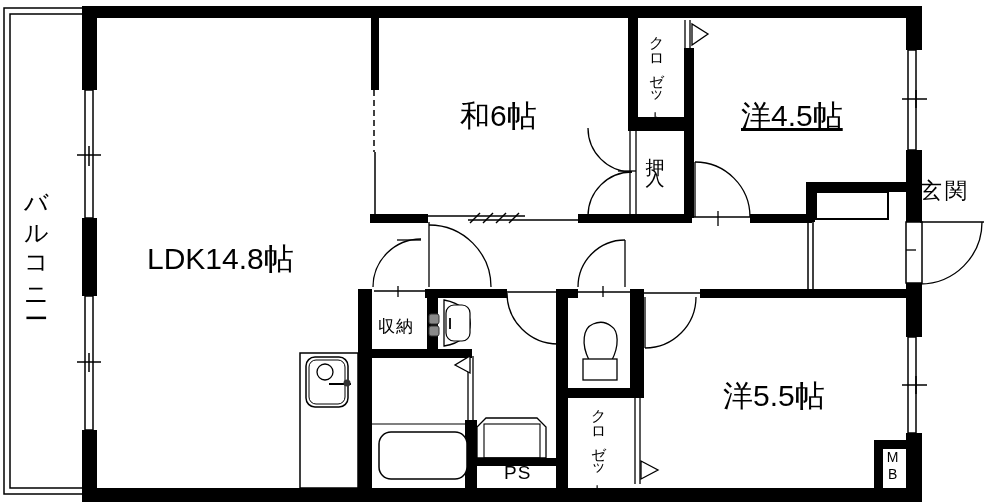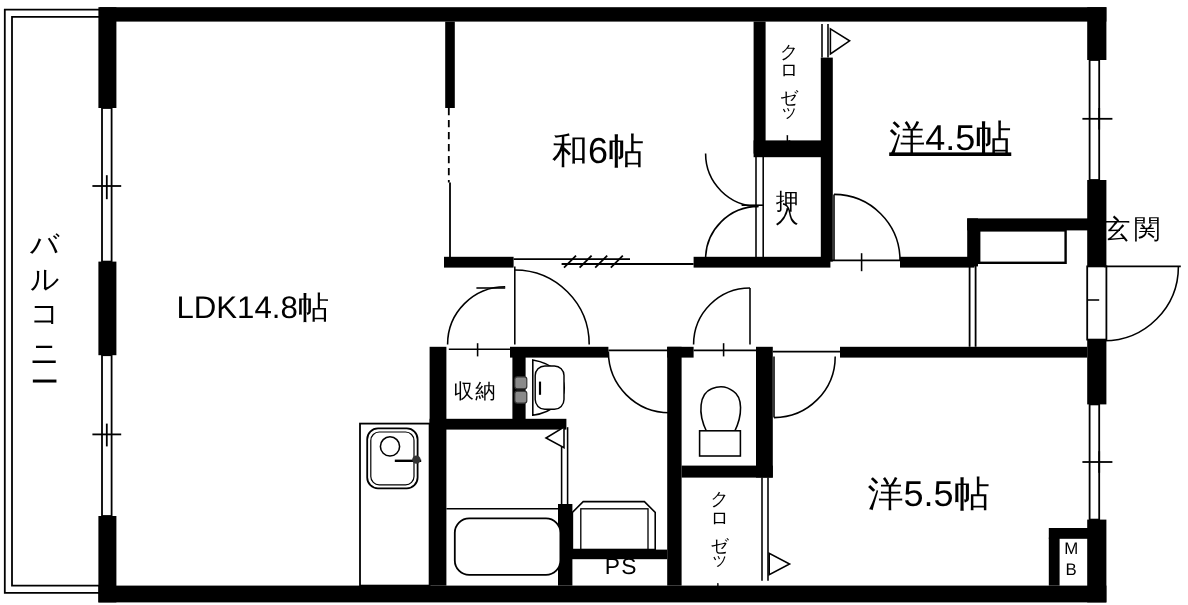--- a/index.html
+++ b/index.html
@@ -4,24 +4,24 @@
 <style>
   html,body{margin:0;padding:0;background:#ffffff;}
   .plan{
     position:relative;width:990px;height:504px;background:#ffffff;overflow:hidden;
     font-family:"Liberation Sans","DejaVu Sans",sans-serif;color:#000;
   }
   .plan svg{position:absolute;left:0;top:0;}
   .lbl{position:absolute;white-space:nowrap;color:#000;line-height:1.05;}
   .vert{writing-mode:vertical-rl;text-orientation:upright;}
   .lbl-balcony{left:24px;top:176px;font-size:24px;letter-spacing:5px;}
-  .lbl-ldk{left:147px;top:243px;font-size:26px;}
-  .lbl-washitsu{left:460px;top:100px;font-size:30px;margin-top:11px;}
+  .lbl-ldk{left:147px;top:243px;font-size:30px;}
+  .lbl-washitsu{left:460px;top:100px;font-size:30px;}
   .lbl-w45{left:741px;top:100px;font-size:30px;text-decoration:underline;}
-  .lbl-w55{left:723px;top:397px;font-size:30px;}
+  .lbl-w55{left:723px;top:380px;font-size:30px;}
   .lbl-genkan{left:920px;top:179px;font-size:22px;letter-spacing:3px;}
   .lbl-closet-n{left:649px;top:25px;font-size:15px;letter-spacing:2px;}
   .lbl-closet-s{left:591px;top:398px;font-size:15px;letter-spacing:2px;}
   .lbl-oshiire{left:645px;top:143px;font-size:19px;letter-spacing:10px;}
   .lbl-storage{left:378px;top:318px;font-size:17px;letter-spacing:1px;}
   .lbl-ps{left:504px;top:463px;font-size:19px;letter-spacing:1px;}
   .lbl-mb{left:885px;top:449px;font-size:14px;letter-spacing:1px;}
 </style>
 </head>
 <body>

